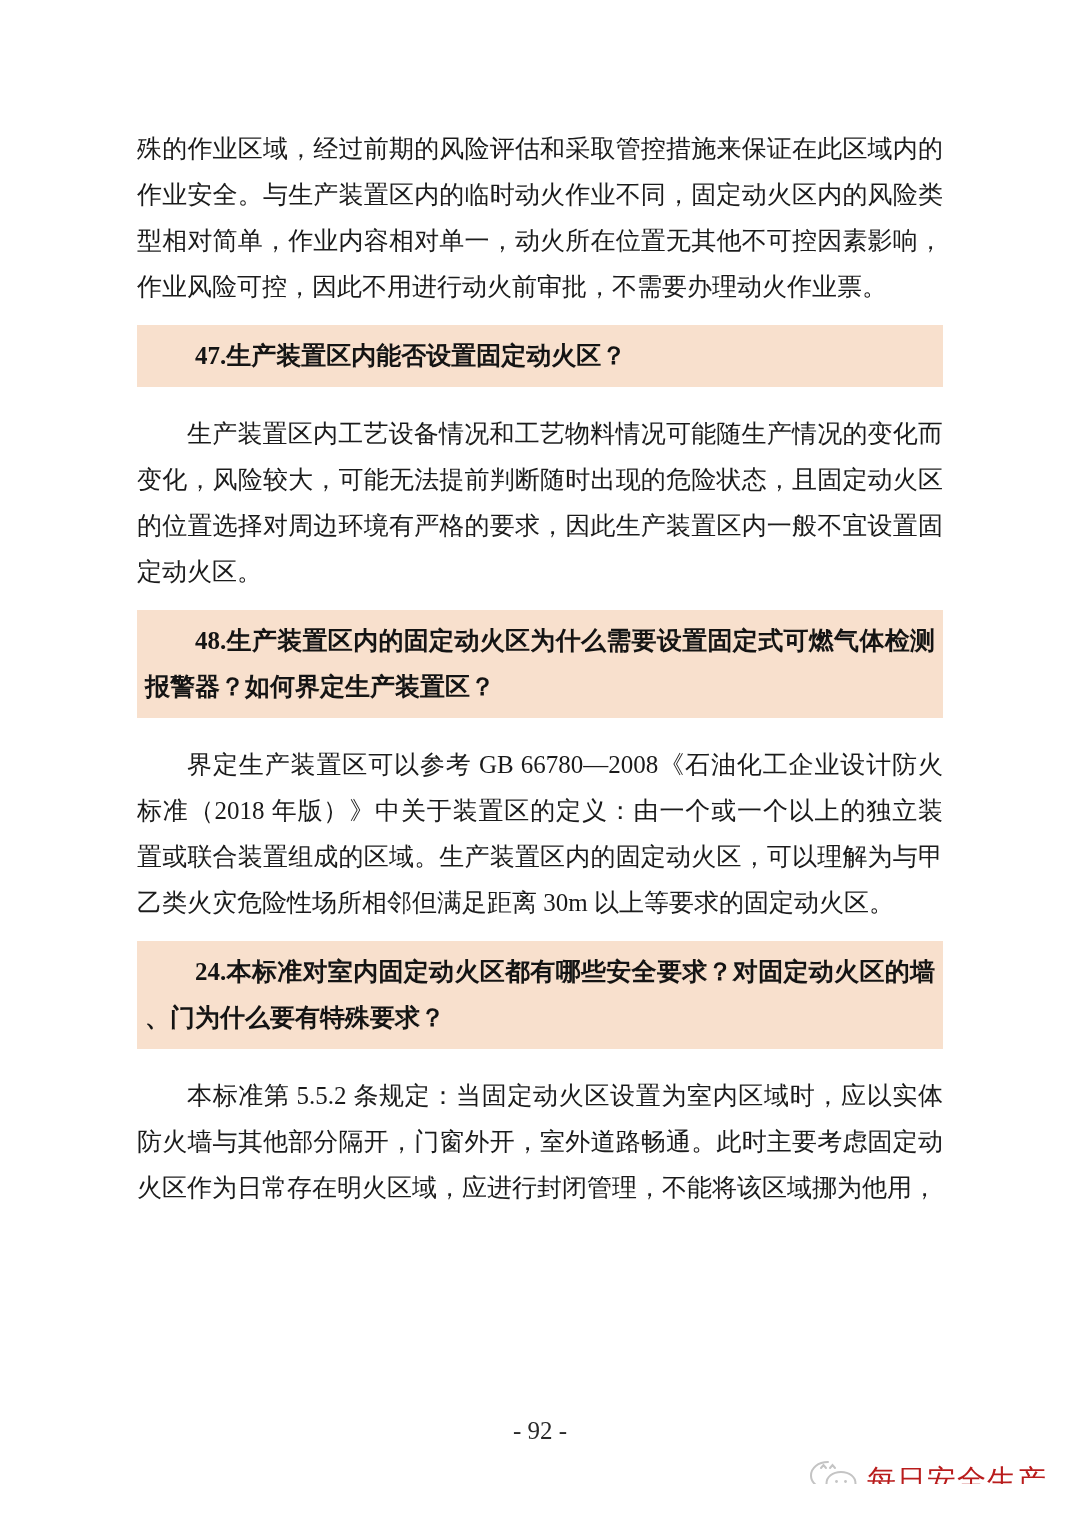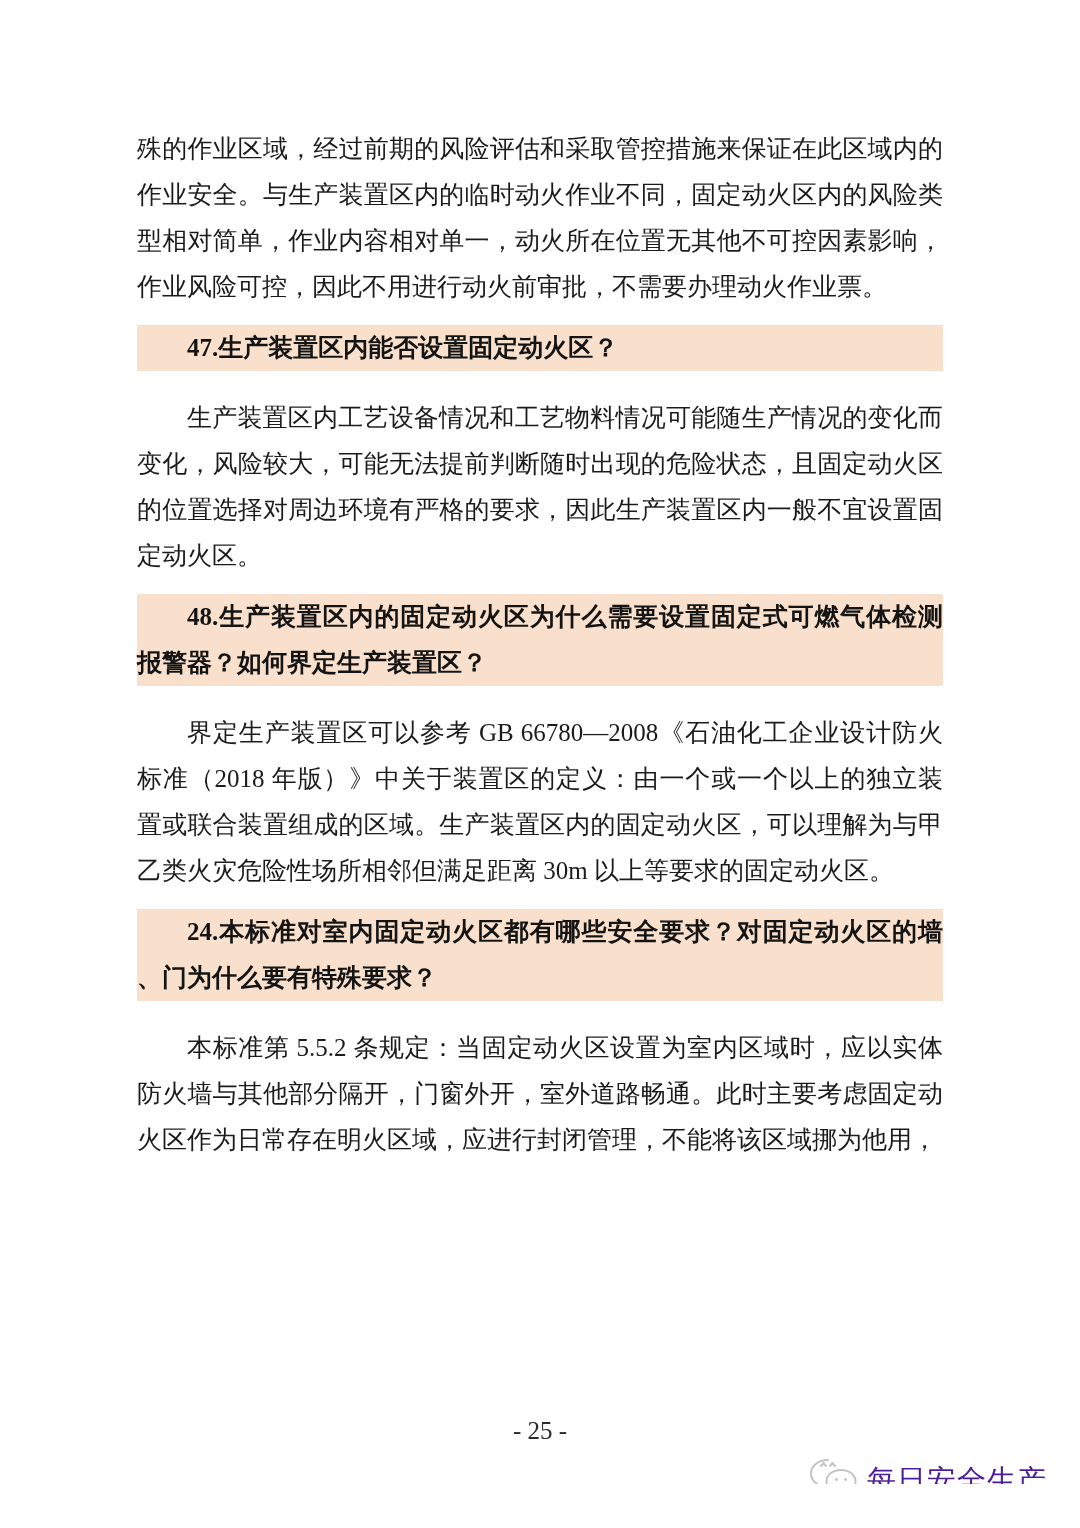--- a/index.html
+++ b/index.html
@@ -27,21 +27,21 @@
     font-size: 25px;
     line-height: 46px;
     text-align: justify;
     color: #1b1b1b;
   }
   .para.indent {
     text-indent: 2em;
   }
   .heading {
     margin: 15px 0 24px 0;
-    padding: 0;
+    padding: 8px;
     background: #f8e0cd;
     font-size: 25px;
     font-weight: bold;
     line-height: 46px;
     text-indent: 2em;
     text-align: justify;
     line-break: anywhere;
     color: #141414;
   }
   .page-number {
@@ -52,23 +52,23 @@
     text-align: center;
     font-size: 25px;
     line-height: 46px;
     color: #2a2a2a;
   }
   .watermark {
     position: absolute;
     top: 1455px;
     right: 33px;
     display: flex;
-    align-items: center;
+    align-items: flex-end;
     gap: 9px;
-    color: #4c1d95;
+    color: #b91c1c;
     font-size: 29px;
     line-height: 50px;
     font-family: "Liberation Sans", sans-serif;
     letter-spacing: 1px;
   }
   .wm-icon {
     display: inline-flex;
     width: 50px;
     height: 46px;
   }
@@ -88,21 +88,21 @@
     <h2 class="heading">48.生产装置区内的固定动火区为什么需要设置固定式可燃气体检测报警器？如何界定生产装置区？</h2>
 
 
     <p class="para indent">界定生产装置区可以参考 GB 66780—2008《石油化工企业设计防火标准（2018 年版）》中关于装置区的定义：由一个或一个以上的独立装置或联合装置组成的区域。生产装置区内的固定动火区，可以理解为与甲乙类火灾危险性场所相邻但满足距离 30m 以上等要求的固定动火区。</p>
 
     <h2 class="heading">24.本标准对室内固定动火区都有哪些安全要求？对固定动火区的墙、门为什么要有特殊要求？</h2>
 
     <p class="para indent">本标准第 5.5.2 条规定：当固定动火区设置为室内区域时，应以实体防火墙与其他部分隔开，门窗外开，室外道路畅通。此时主要考虑固定动火区作为日常存在明火区域，应进行封闭管理，不能将该区域挪为他用，</p>
   </main>
 
-  <div class="page-number">- 25 -</div>
+  <div class="page-number">- 92 -</div>
 
   <div class="watermark">
     <span class="wm-icon">
       <svg viewBox="0 0 50 46" width="50" height="46" fill="none" stroke="#c4c4c4" stroke-width="2" stroke-linecap="round">
 
         <path d="M20 3 C10 3 3 9 3 16.5 C3 21 5.5 24.5 9 26.8 L8 32 L13.5 28.8 C15.5 29.4 17.7 29.7 20 29.6"></path>
         <path d="M13 9 l2.5 -3 l2.5 3"></path>
         <path d="M22 9 l2.5 -3 l2.5 3"></path>
 
         <path d="M33 13 C24.5 13 18.5 18 18.5 24.5 C18.5 31 24.5 36 33 36 C35 36 36.8 35.7 38.5 35.1 L44.5 38.5 L43.2 32.9 C46 30.8 47.5 27.8 47.5 24.5 C47.5 18 41.5 13 33 13 Z"></path>

